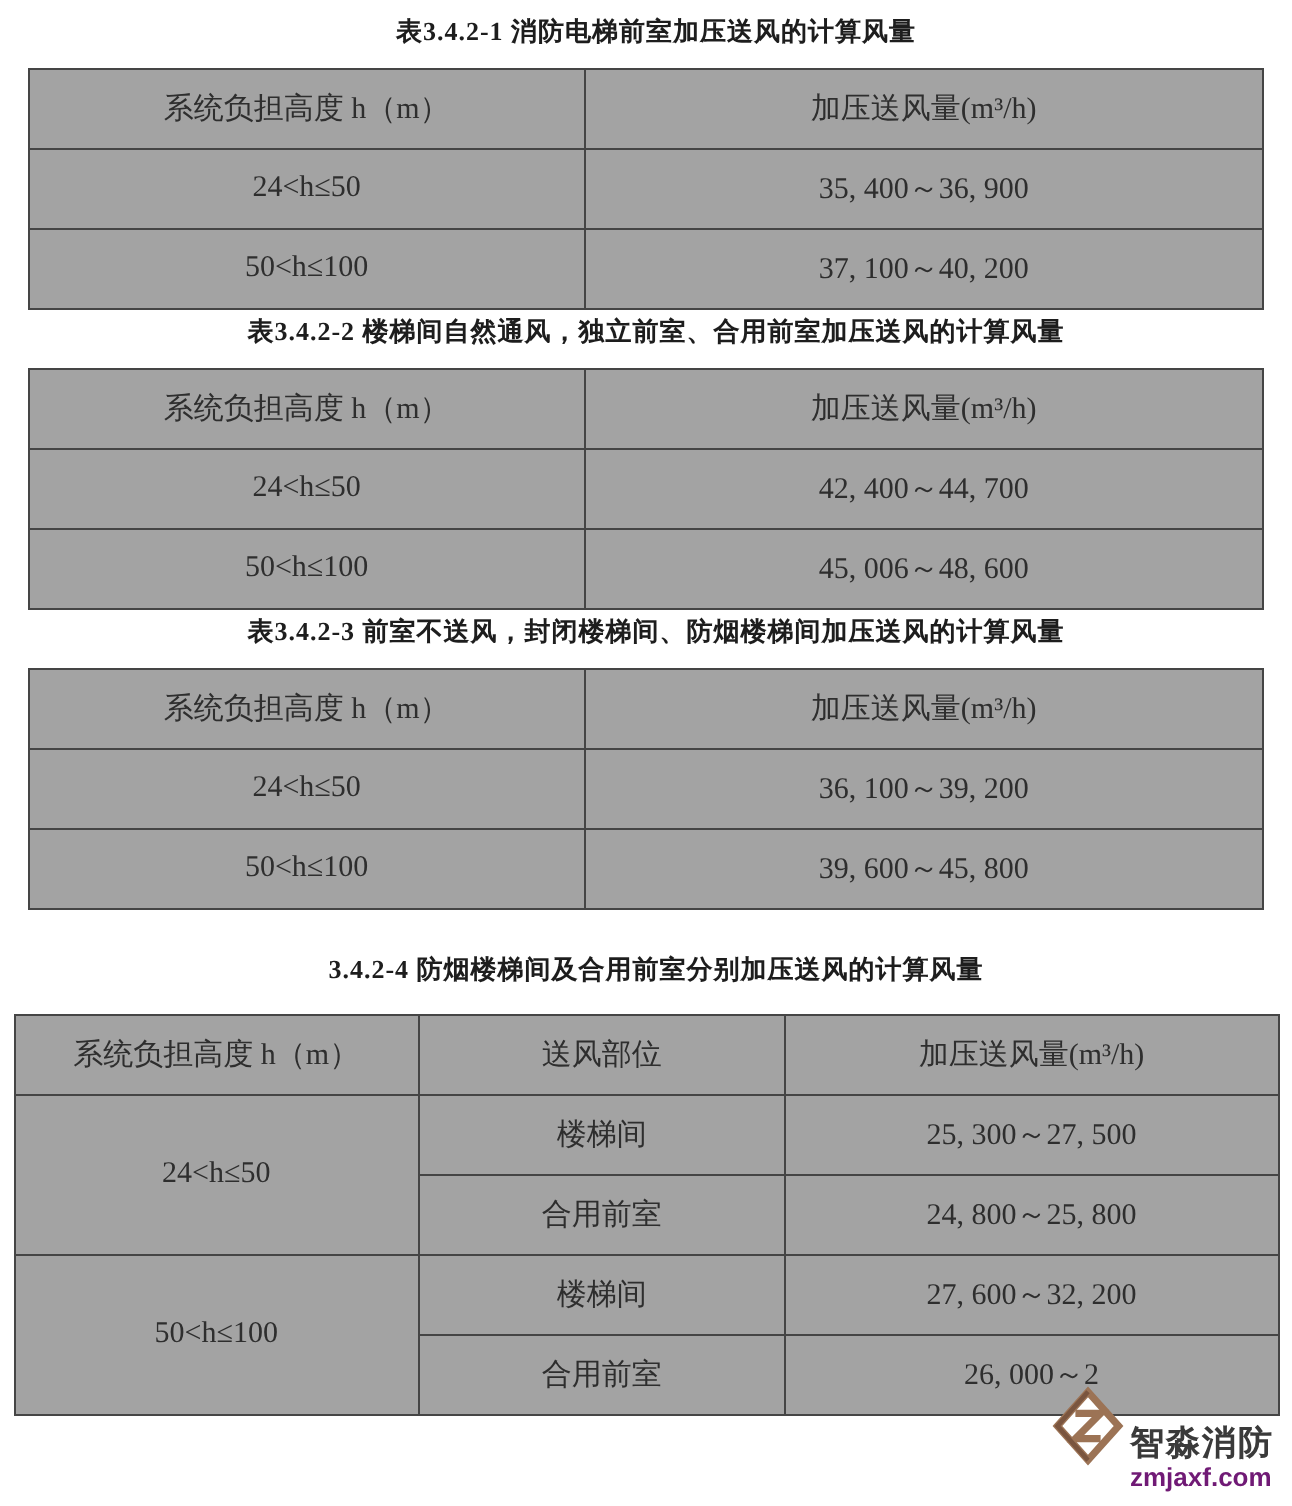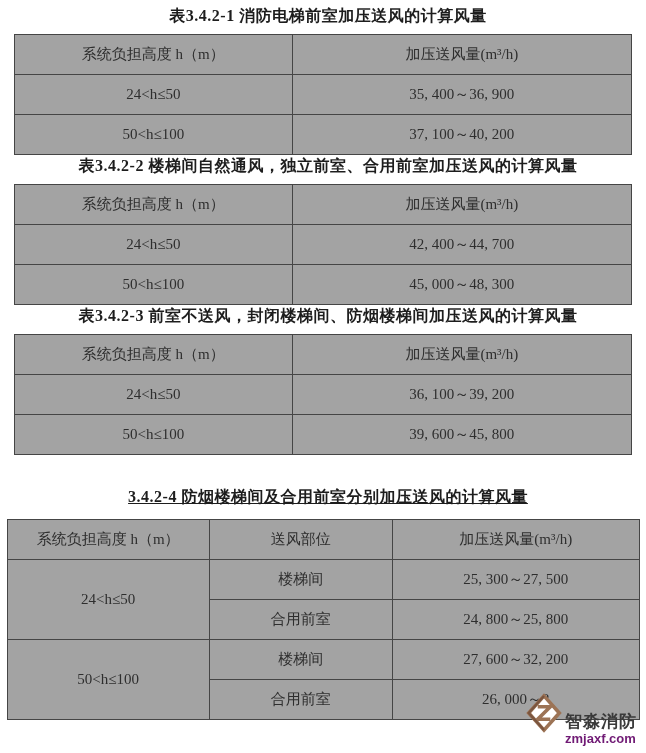--- a/index.html
+++ b/index.html
@@ -7,31 +7,31 @@
   body {
     width: 646px;
     height: 753px;
     background: #ffffff;
     font-family: "Liberation Serif", "DejaVu Serif", serif;
     color: #2e2e2e;
     position: relative;
     overflow: hidden;
   }
   .tbl-title {
-    font-size: 16px;
+    font-size: 13px;
     font-weight: 700;
     text-align: center;
     line-height: 22px;
     color: #1d1d1d;
     letter-spacing: 0.5px;
     padding-left: 10px;
   }
   #sec1 .tbl-title { margin-top: 5px; }
   #sec2 .tbl-title, #sec3 .tbl-title { }
-  #sec4 .tbl-title { margin-top: 31px; text-decoration: underline; }
+  #sec4 .tbl-title { margin-top: 19px; }
   table.data {
     border-collapse: collapse;
     table-layout: fixed;
   }
   .t123 { width: 618px; margin: 7px auto 0; }
   .t4   { width: 633px; margin: 11px auto 0; }
   table.data th, table.data td {
     border: 1px solid #454545;
     height: 40px;
     text-align: center;
@@ -109,21 +109,21 @@
           <tr>
         <th>系统负担高度 h（m）</th>
         <th>加压送风量(m³/h)</th>
       </tr>
       <tr>
         <td>24&lt;h≤50</td>
         <td>42, 400～44, 700</td>
       </tr>
       <tr>
         <td>50&lt;h≤100</td>
-        <td>45, 000～48, 300</td>
+        <td>45, 006～48, 600</td>
       </tr>
     </tbody>
       </table>
   </section>
 
   <section id="sec3">
     <div class="tbl-title">表3.4.2-3 前室不送风，封闭楼梯间、防烟楼梯间加压送风的计算风量</div>
     <table class="data t123">
       <colgroup>
           <col style="width:45%">

